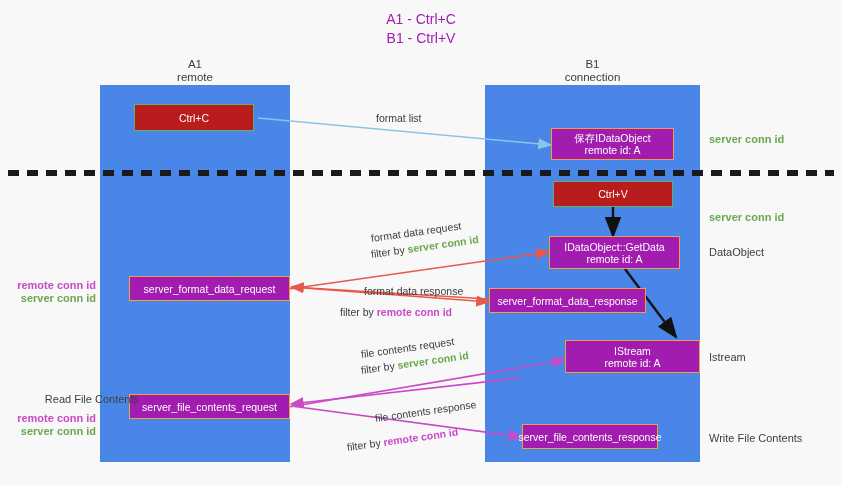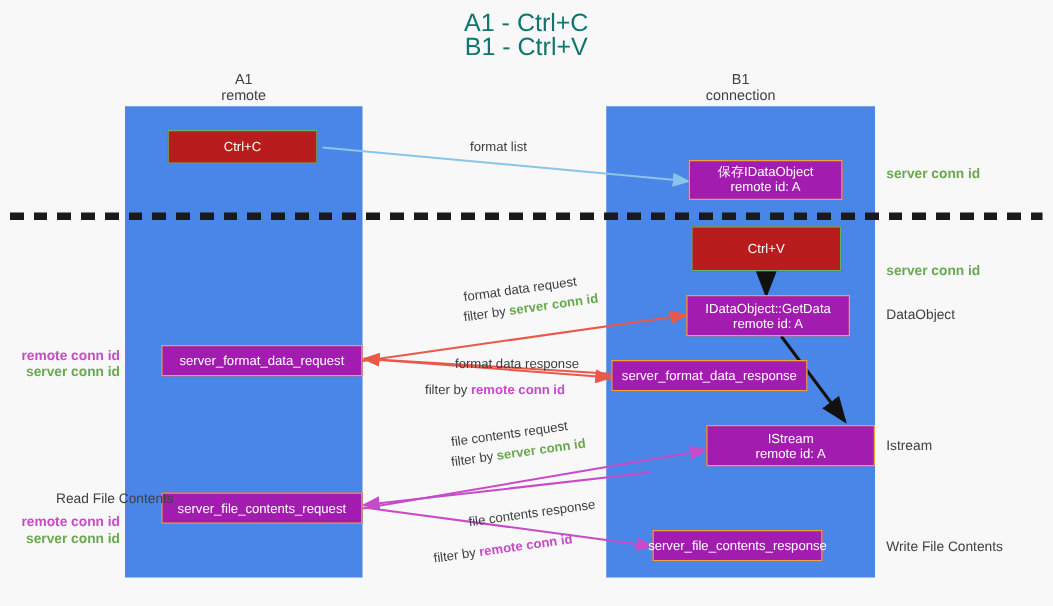--- a/index.html
+++ b/index.html
@@ -7,21 +7,21 @@
     width:842px;height:485px;
     background:#f8f8f8;
     font-family:"Liberation Sans", sans-serif;
     overflow:hidden;
   }
   #stage{position:relative;width:842px;height:485px;}
 
   
   .title{
     position:absolute;left:0;right:0;top:10px;
-    text-align:center;color:#0f766e;font-size:20px;line-height:19px;
+    text-align:center;color:#a21caf;font-size:14px;line-height:19px;
     white-space:pre-line;
   }
 
   
   .lane-head{
     position:absolute;text-align:center;color:#3c4043;
     font-size:11.5px;line-height:13px;white-space:pre-line;
   }
 
   
@@ -109,21 +109,21 @@
     <path d="M291,406 L522,437" stroke="#c74ac7" stroke-width="1.6" fill="none" marker-end="url(#ar-mag)"></path>
   </svg>
 
   <div class="divider"></div>
 
   <div class="box green" style="left:134px;top:104px;width:120px;height:27px;">Ctrl+C</div>
 
   <div class="box orange" style="left:551px;top:128px;width:123px;height:32px;">保存IDataObject
 remote id: A</div>
 
-  <div class="box green" style="left:553px;top:181px;width:120px;height:36px;">Ctrl+V</div>
+  <div class="box green" style="left:553px;top:181px;width:120px;height:26px;">Ctrl+V</div>
 
   <div class="box orange" style="left:549px;top:236px;width:131px;height:33px;">IDataObject::GetData
 remote id: A</div>
 
   <div class="box orange" style="left:565px;top:340px;width:135px;height:33px;">IStream
 remote id: A</div>
 
   <div class="box orange" style="left:129px;top:276px;width:161px;height:25px;">server_format_data_request</div>
 
   <div class="box orange" style="left:129px;top:394px;width:161px;height:25px;">server_file_contents_request</div>

